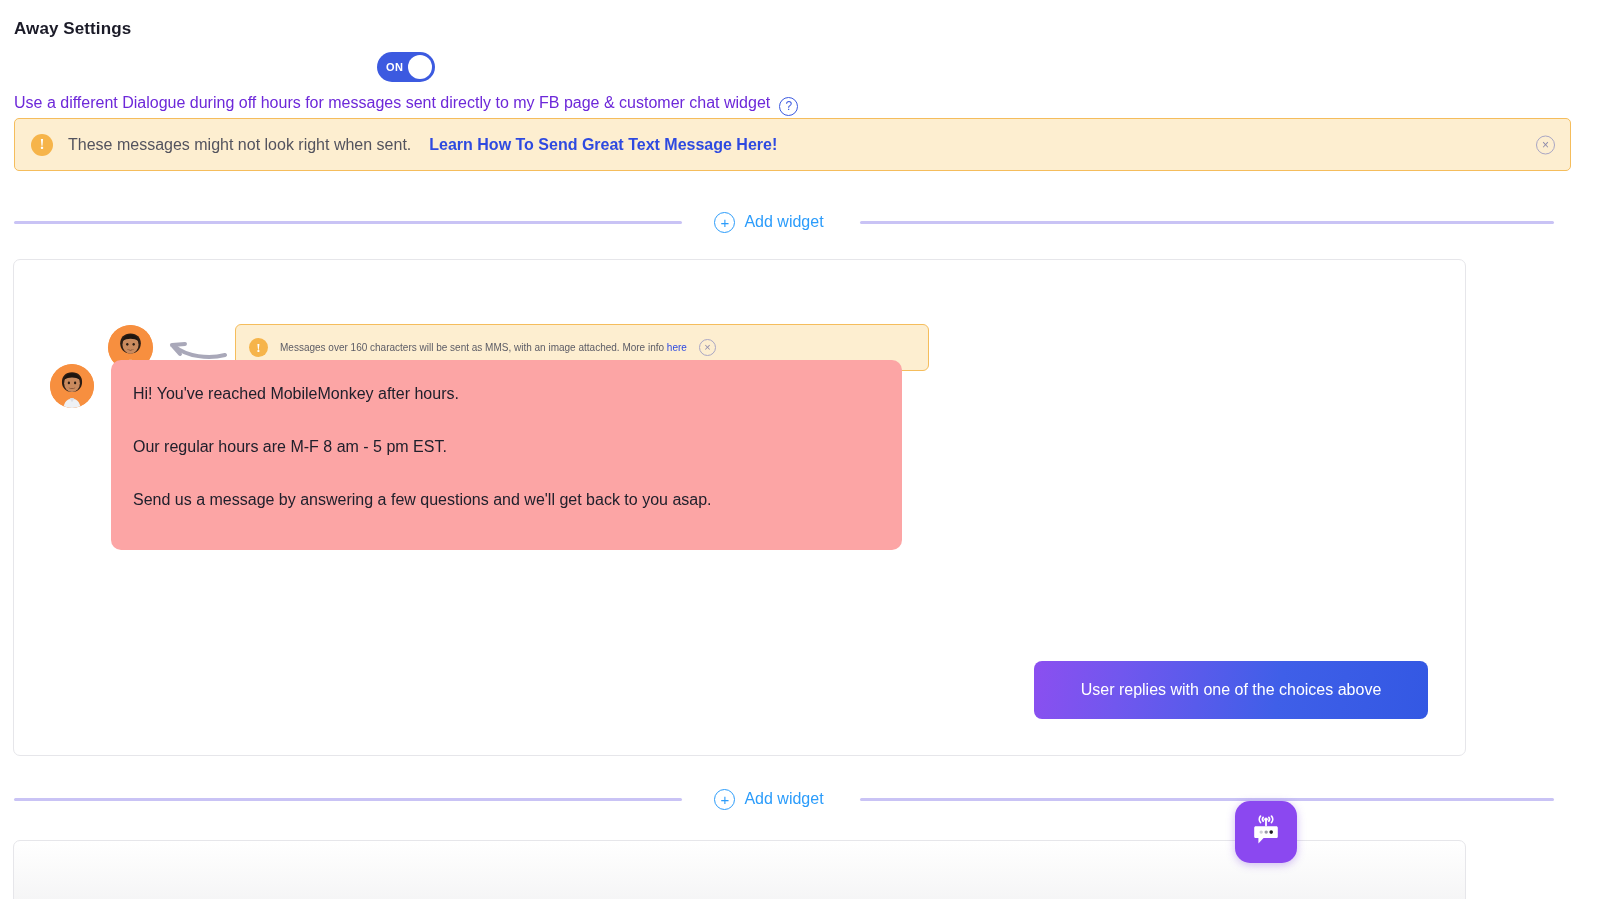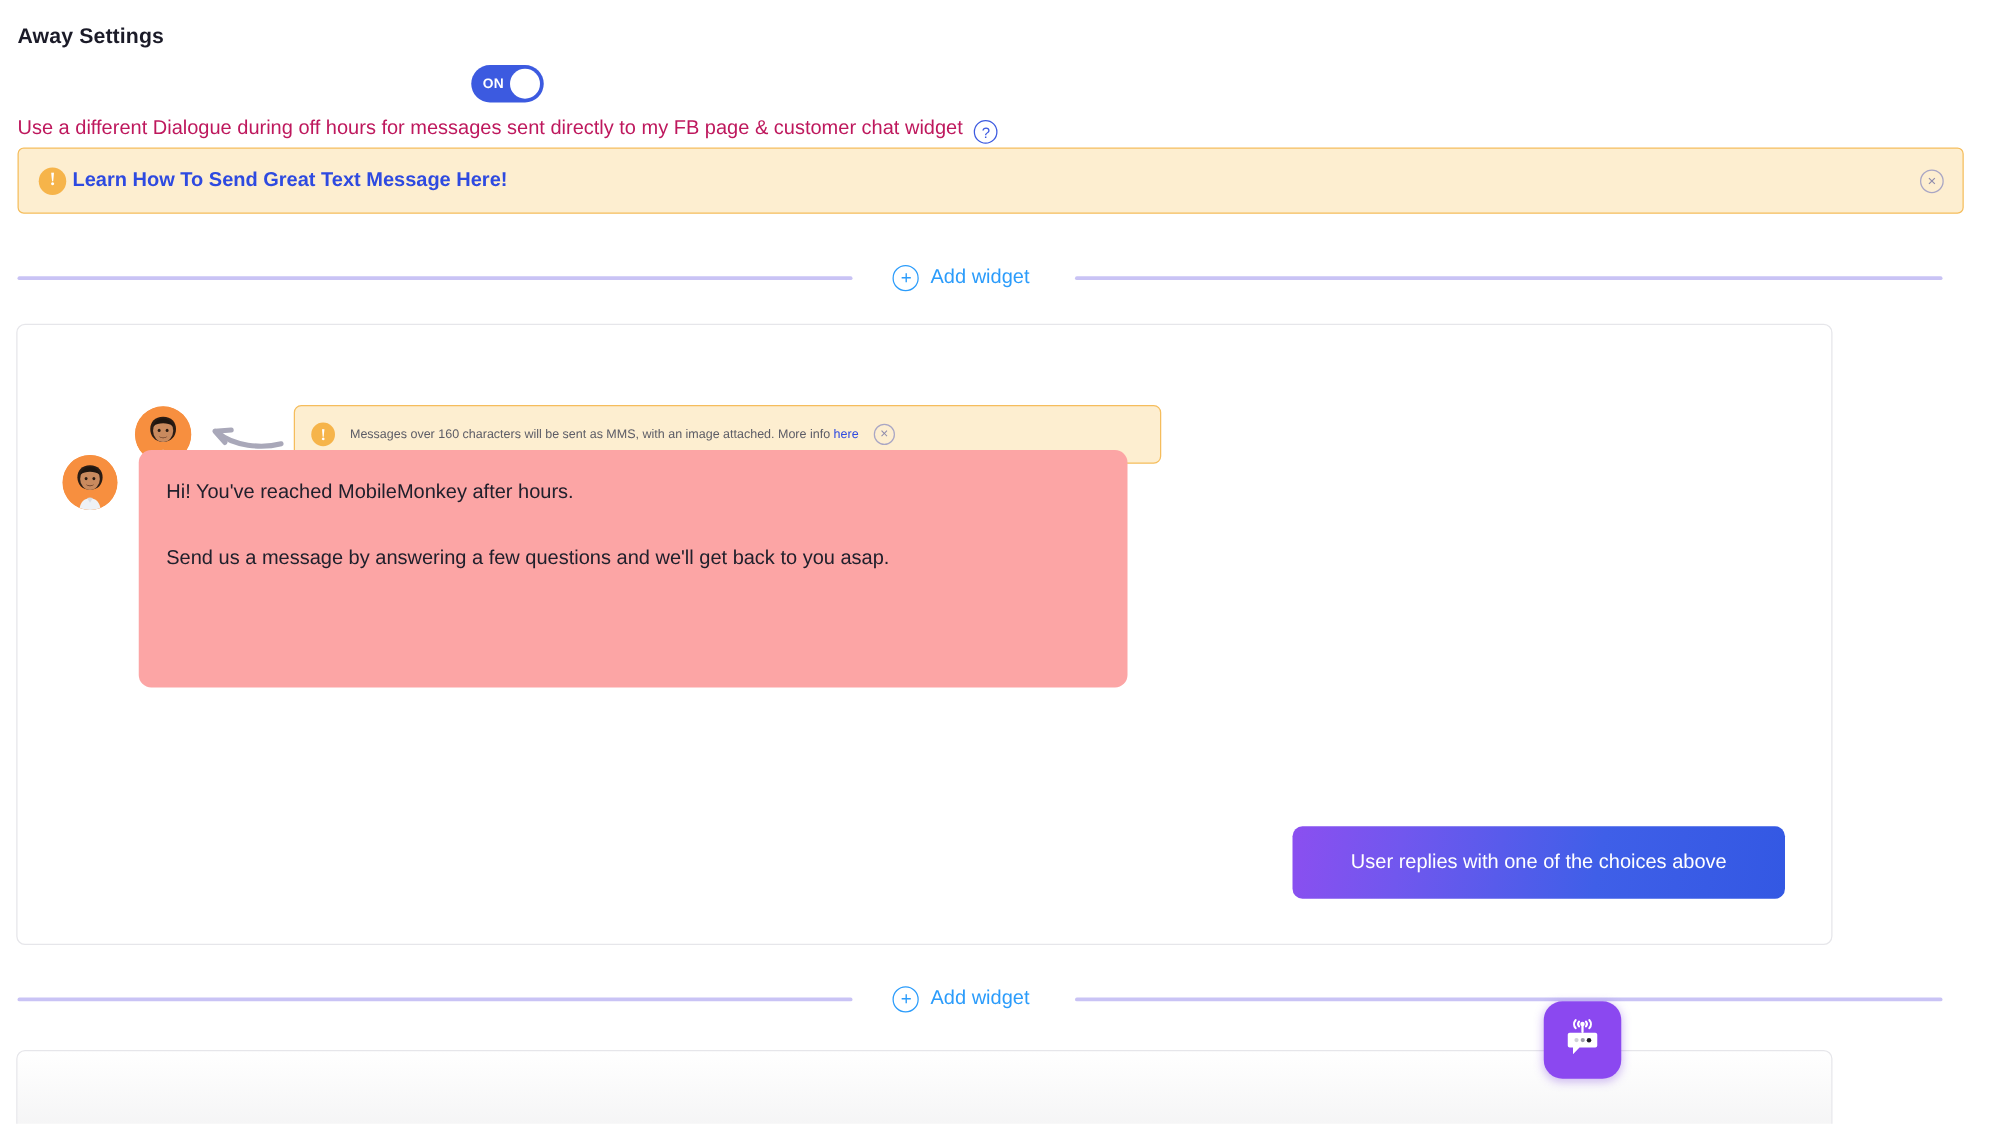--- a/index.html
+++ b/index.html
@@ -28,21 +28,21 @@
     display: flex; align-items: center;
   }
   .toggle .on-label {
     position: absolute; left: 9px; top: 50%; transform: translateY(-50%);
     color: #fff; font-size: 11px; font-weight: bold; letter-spacing: .4px;
   }
   .toggle .knob {
     position: absolute; right: 3px; top: 3px;
     width: 24px; height: 24px; border-radius: 50%; background: #fff;
   }
-  .toggle-text { font-size: 16px; color: #be185d; }
+  .toggle-text { font-size: 16px; color: #6d28d9; }
   .help-icon {
     display: inline-flex; align-items: center; justify-content: center;
     width: 19px; height: 19px; border-radius: 50%;
     border: 1.4px solid #3c5ae0; color: #3c5ae0;
     font-size: 12px; line-height: 1; margin-left: 9px;
     position: relative; top: 2px; cursor: pointer;
   }
 
   
   .alert-bar {
@@ -52,21 +52,21 @@
     display: flex; align-items: center; padding: 0 16px;
   }
   .alert-icon {
     width: 22px; height: 22px; border-radius: 50%; background: #f6b44a;
     display: flex; align-items: center; justify-content: center;
     color: #fff; font-size: 15px; font-weight: bold; font-family: "Liberation Serif", serif;
     flex: 0 0 auto; line-height: 1;
   }
   .alert-text { margin-left: 15px; font-size: 16px; color: #53535e; }
   .alert-link {
-    color: #2e4ae0; font-weight: bold; text-decoration: none; margin-left: 5px;
+    color: #2e4ae0; font-weight: bold; text-decoration: none; margin-left: 18px;
   }
   .alert-close {
     position: absolute; right: 15px; top: 50%; transform: translateY(-50%);
     width: 19px; height: 19px; border-radius: 50%; border: 1.3px solid #a9a6c4;
     color: #8e8bab; font-size: 12px; line-height: 1;
     display: flex; align-items: center; justify-content: center; cursor: pointer;
   }
 
   
   .add-widget-row {
@@ -187,20 +187,21 @@
       <span class="on-label">ON</span>
       <span class="knob"></span>
     </div>
     <div>
       <span class="toggle-text">Use a different Dialogue during off hours for messages sent directly to my FB page &amp; customer chat widget</span><span class="help-icon">?</span>
     </div>
   </div>
 
   <div class="alert-bar">
     <span class="alert-icon">!</span>
+    <span class="alert-text">These messages might not look right when sent.</span>
     <a class="alert-link" href="#">Learn How To Send Great Text Message Here!</a>
     <span class="alert-close">×</span>
   </div>
 
   <div class="add-widget-row" style="top:209px;">
     <div class="aw-line left"></div>
     <div class="aw-btn">
       <span class="aw-plus">+</span>
       <span>Add widget</span>
     </div>
@@ -243,20 +244,21 @@
           <path d="M15.6 17c1.2-4.2 4.4-6.6 8.4-6.6s7.2 2.4 8.4 6.6c-2.4-1.6-5-2.4-8.4-2.4s-6 .8-8.4 2.4z" fill="#1e150f"></path>
           <ellipse cx="20.6" cy="20.6" rx="1.25" ry="1.45" fill="#2b1d14"></ellipse>
           <ellipse cx="27.4" cy="20.6" rx="1.25" ry="1.45" fill="#2b1d14"></ellipse>
           <path d="M20.4 25.4c1.4 1.7 5.8 1.7 7.2 0-.6 2.4-6.6 2.4-7.2 0z" fill="#5a3321"></path>
           <path d="M14.6 48c.8-7 4.6-10.2 9.4-10.2S32.6 41 33.4 48H14.6z" fill="#eef1f5"></path>
           <path d="M21.5 37.6l2.5 4 2.5-4c-1.6-.7-3.4-.7-5 0z" fill="#d8dde4"></path>
         </svg>
       </div>
       <div class="bubble">
         <p>Hi! You've reached MobileMonkey after hours.</p>
+        <p>Our regular hours are M-F 8 am - 5 pm EST.</p>
         <p>Send us a message by answering a few questions and we'll get back to you asap.</p>
       </div>
     </div>
 
 
     <div class="reply-bubble">User replies with one of the choices above</div>
   </div>
 
   <div class="add-widget-row" style="top:786px;">
     <div class="aw-line left"></div>

